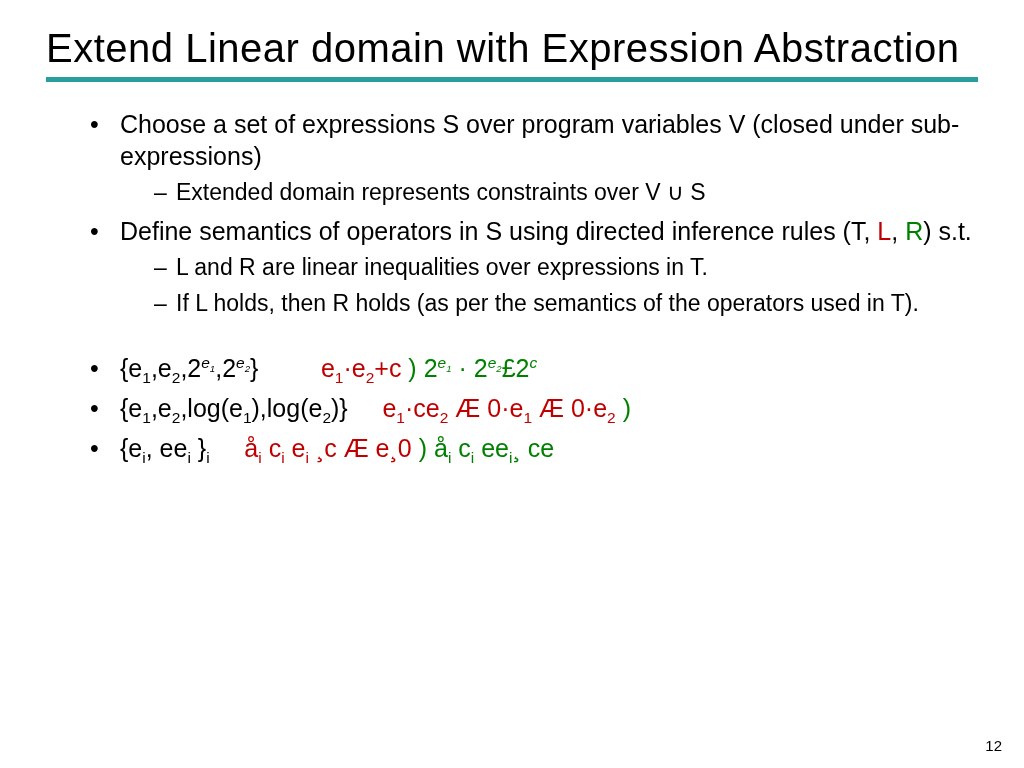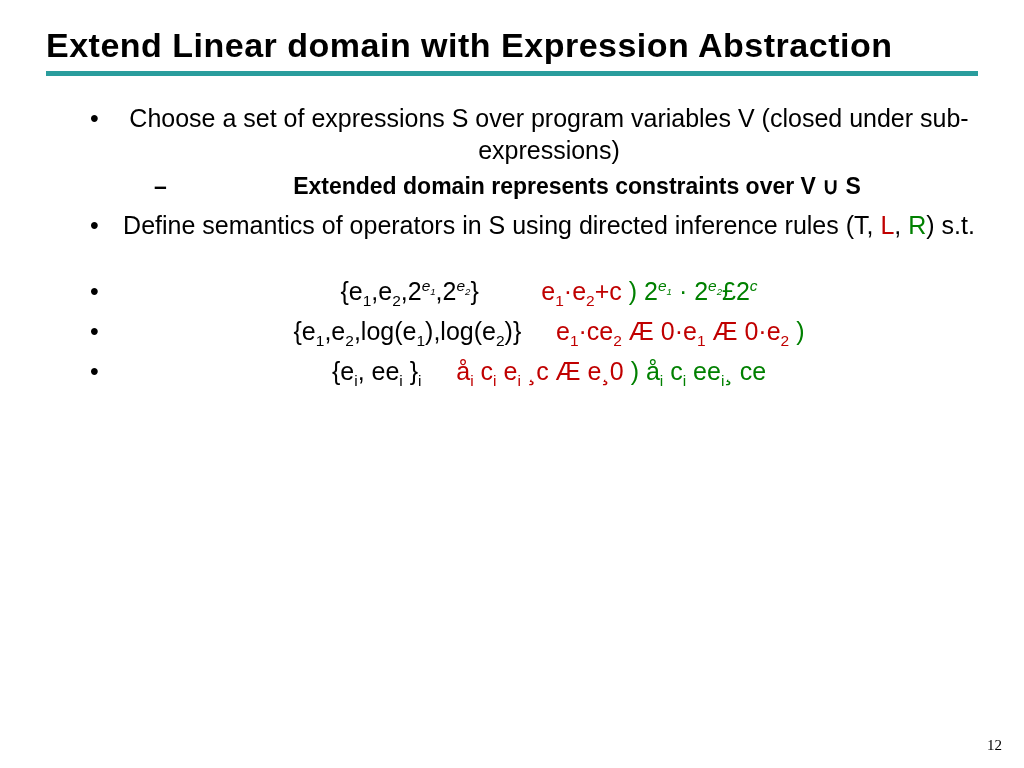--- a/index.html
+++ b/index.html
@@ -9,37 +9,36 @@
     height: 768px;
     background: #ffffff;
     font-family: "Comic Sans MS", "Comic Sans", cursive, sans-serif;
     color: #000;
     position: relative;
   }
   .slide {
     padding: 26px 46px 0 46px;
   }
   .title {
-    font-size: 34px;
-    font-weight: 700;
+    font-size: 40px;
+    font-weight: 400;
     margin: 0 0 6px 0;
     letter-spacing: 0.5px;
   }
   .title-rule {
     height: 5px;
     background: #2a9d9d;
     margin-bottom: 26px;
   }
   ul.main {
     list-style: none;
     margin: 0 0 0 44px;
     padding: 0;
     font-size: 25px;
     line-height: 1.28;
-    text-align: center;
   }
   ul.main > li {
     position: relative;
     padding-left: 30px;
     margin-bottom: 8px;
   }
   ul.main > li::before {
     content: "•";
     position: absolute;
     left: 0;
@@ -49,41 +48,40 @@
   ul.sub {
     list-style: none;
     margin: 6px 0 6px 34px;
     padding: 0;
     font-size: 23px;
   }
   ul.sub > li {
     position: relative;
     padding-left: 22px;
     margin-bottom: 6px;
-    font-weight: bold;
   }
   ul.sub > li::before {
     content: "–";
     position: absolute;
     left: 0;
     top: 0;
   }
   .spacer {
     height: 26px;
   }
   sub { font-size: 0.62em; vertical-align: sub; line-height: 0; }
   sup { font-size: 0.62em; vertical-align: super; line-height: 0; font-style: italic; }
   .red { color: #c00000; }
   .green { color: #008000; }
   .page-num {
     position: absolute;
     right: 22px;
     bottom: 14px;
     font-size: 15px;
-    font-family: Liberation Serif, serif;
+    font-family: Liberation Sans, sans-serif;
     color: #000;
     margin-left: 28px;
   }
   .indent-block {
     margin: 4px 0 6px 300px;
     font-size: 25px;
   }
 </style>
 </head>
 <body>
@@ -98,20 +96,22 @@
       <ul class="sub">
         <li>
           <span>Extended domain represents constraints over V </span><span>∪</span><span> S</span>
         </li>
       </ul>
     </li>
 
     <li>
       <span>Define semantics of operators in S using directed inference rules (T, </span><span class="red">L</span><span>, </span><span class="green">R</span><span>) s.t.</span>
       <ul class="sub">
+        <li>L and R are linear inequalities over expressions in T.</li>
+        <li>If L holds, then R holds (as per the semantics of the operators used in T).</li>
       </ul>
     </li>
   </ul>
 
   <div class="spacer"></div>
 
   <ul class="main">
     <li>
       {e<sub>1</sub>,e<sub>2</sub>,2<sup>e<sub>1</sub></sup>,2<sup>e<sub>2</sub></sup>}&nbsp;&nbsp;&nbsp;&nbsp;&nbsp;&nbsp;&nbsp;&nbsp;
       <span class="red">e<sub>1</sub><span>·</span>e<sub>2</sub>+c</span>

